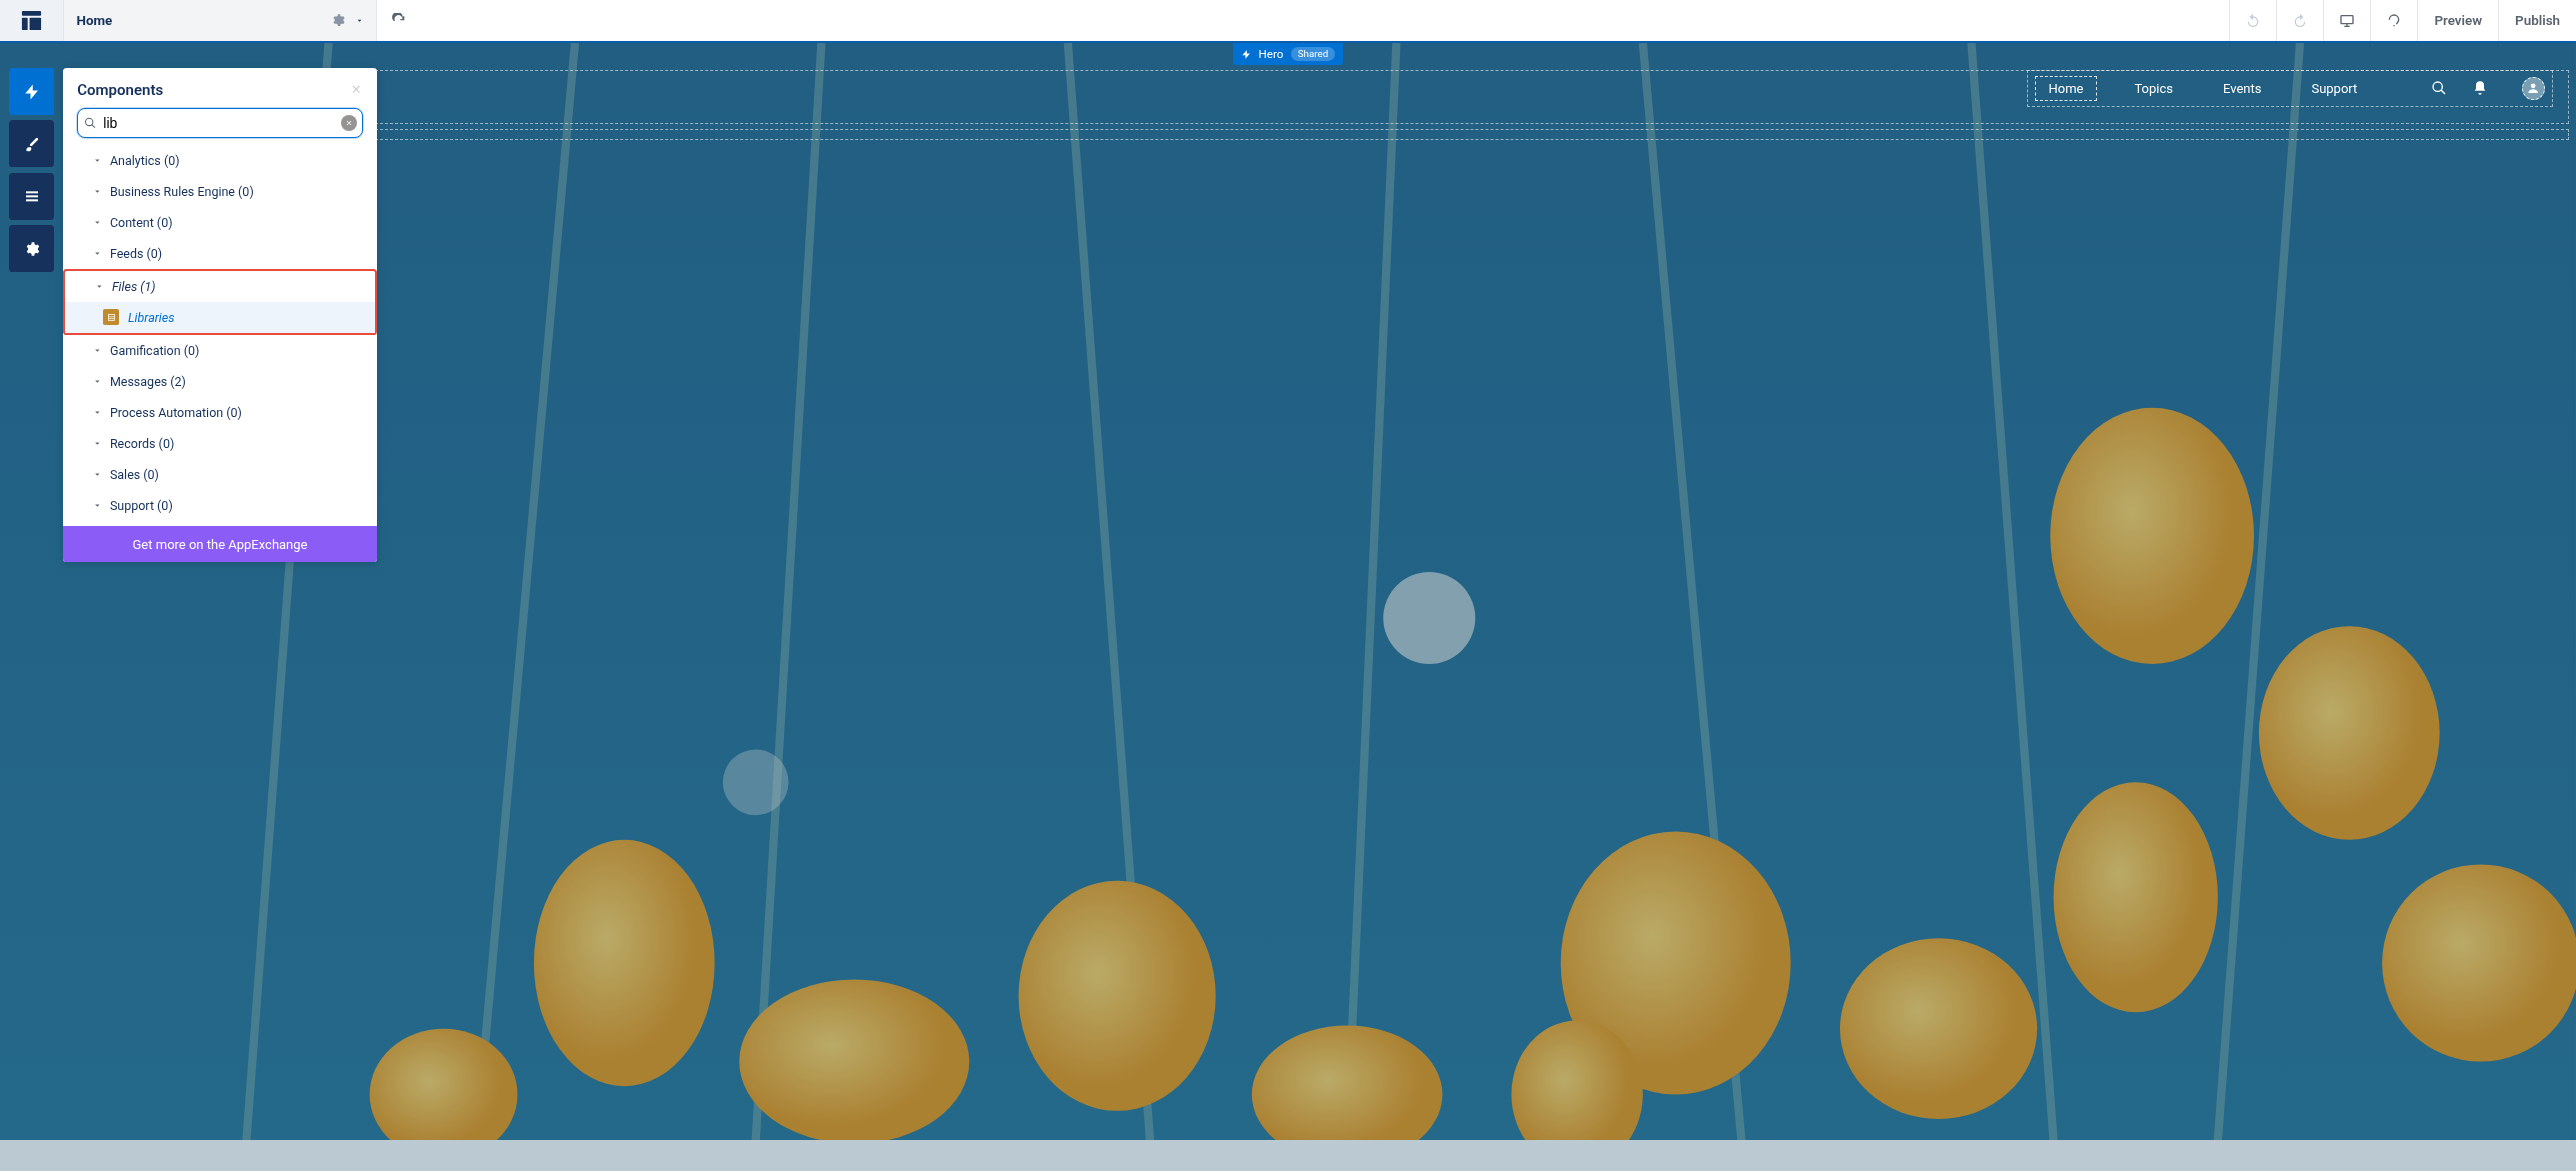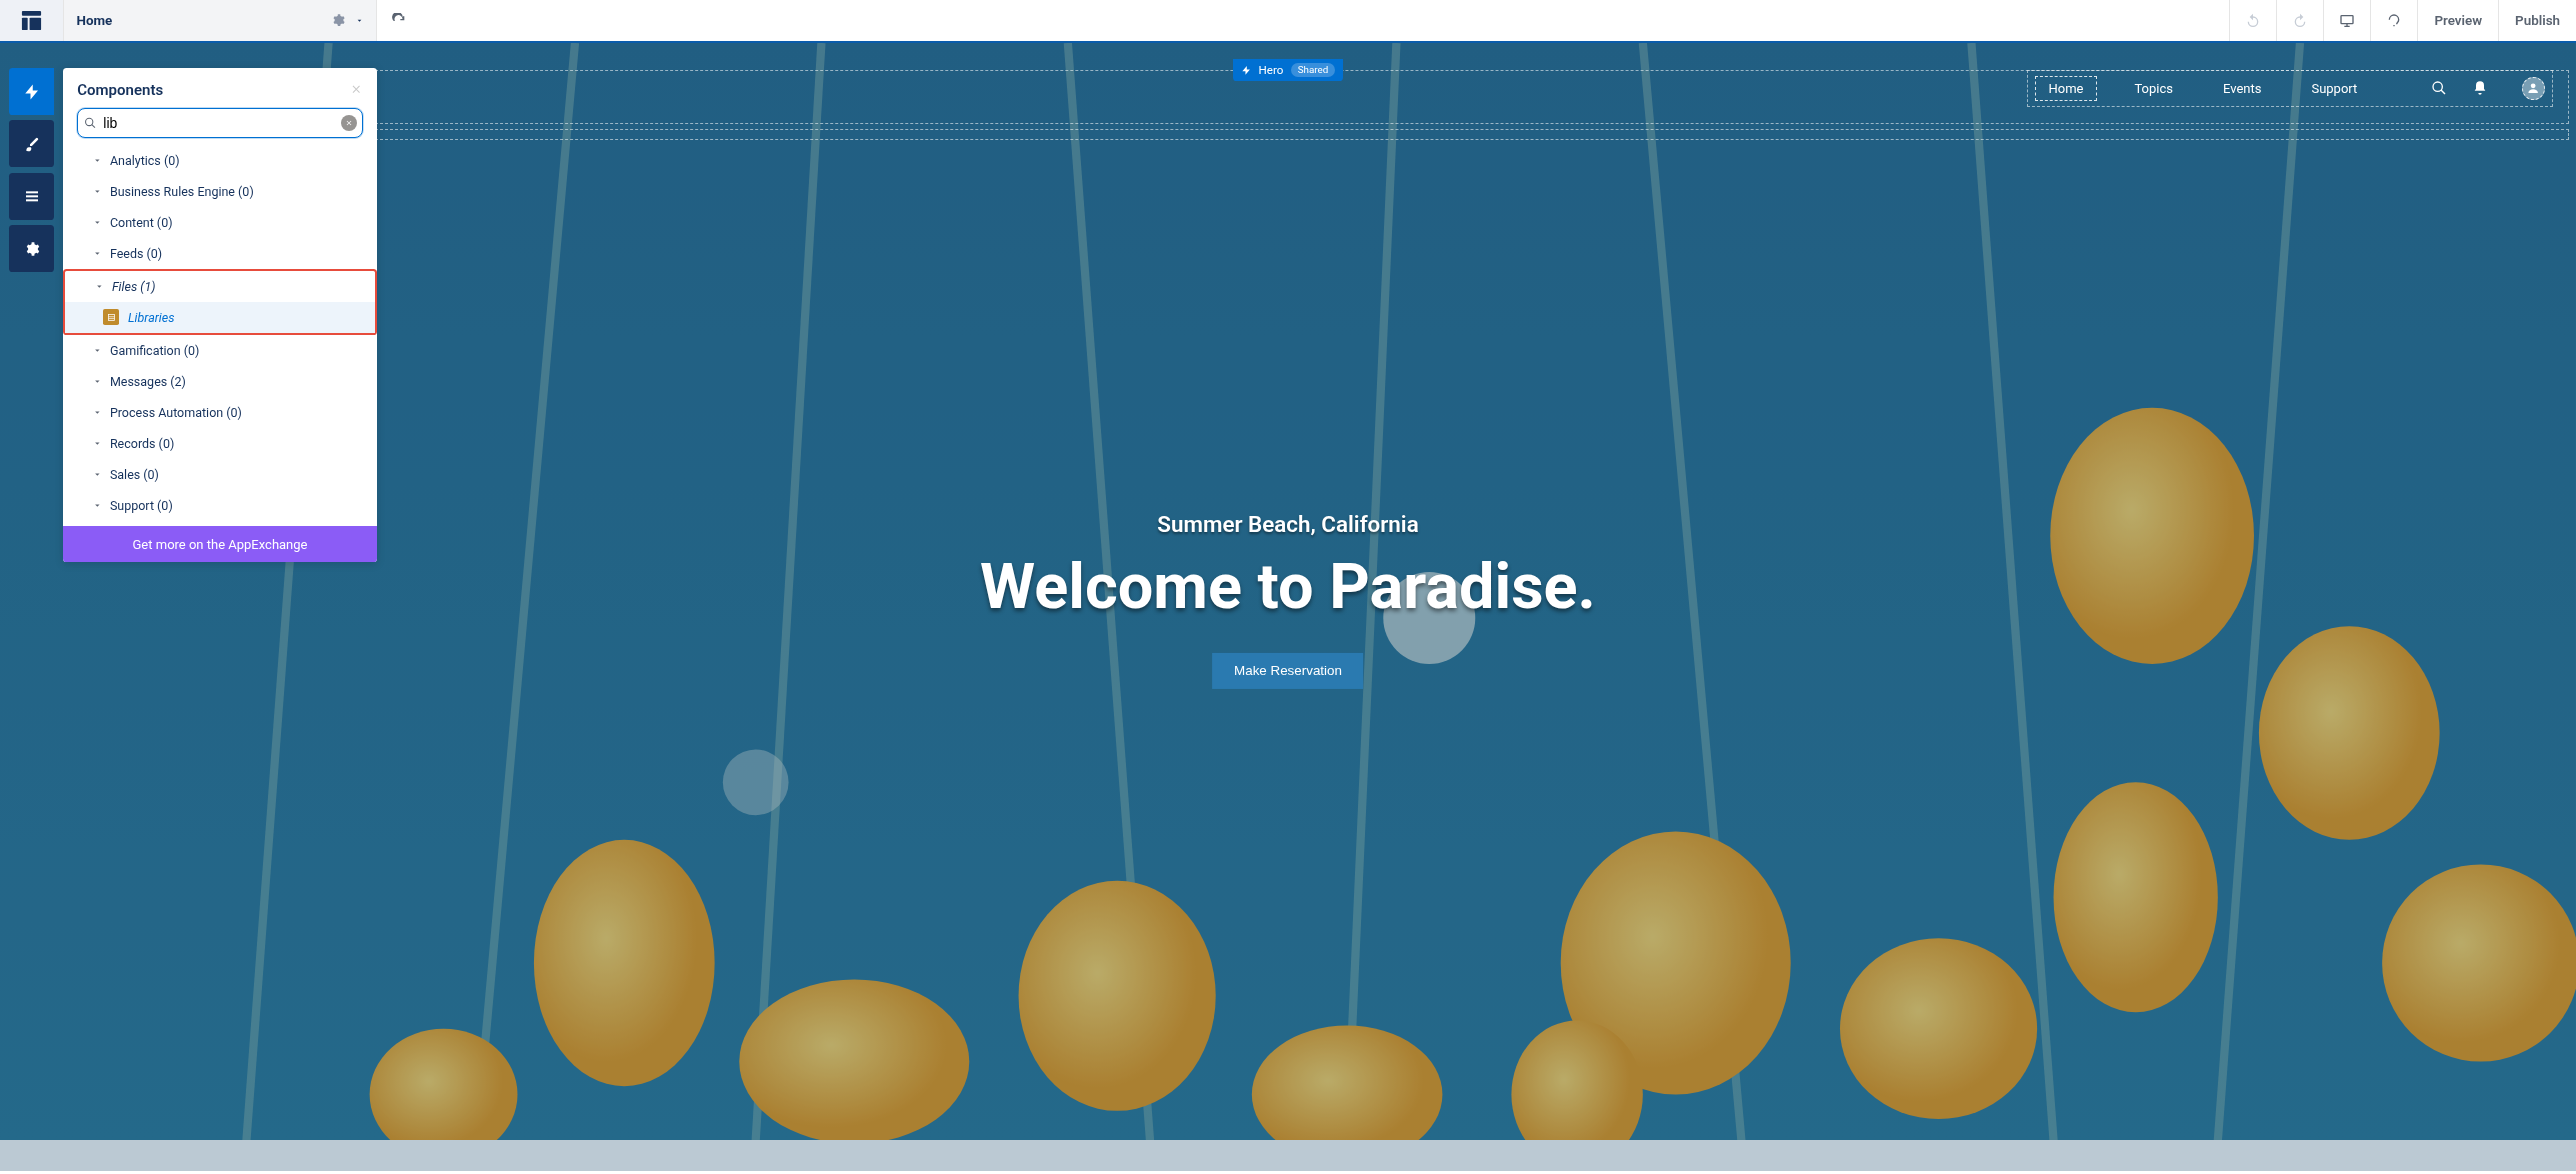--- a/index.html
+++ b/index.html
@@ -10,21 +10,21 @@
 .tb-page-title { font-weight: 700; color: #16325c; font-size: 13.4px; flex: 1; }
 .tb-refresh { width: 43px; height: 100%; display: flex; align-items: center; justify-content: center; }
 .tb-spacer { flex: 1; }
 .tb-btn { height: 100%; padding: 0 16px; display: flex; align-items: center; justify-content: center; border-left: 0.9px solid #e5e5e5; color: #5a6370; font-weight: 600; font-size: 13.4px; cursor: pointer; }
 .tb-icon-btn { width: 47px; padding: 0; }
 .tb-icon { width: 16px; height: 16px; }
 .main { position: relative; height: calc(100vh - 46px); }
 .canvas { position: absolute; inset: 0; overflow: hidden; }
 .hero-bg { position: absolute; inset: 0; }
 .hero-overlay { position: absolute; inset: 0; background: rgba(12,60,98,0.28); }
-.hero-content { position: absolute; top: 0; left: 0; right: 0; bottom: 0; display: flex; flex-direction: column; align-items: center; margin-top: 16px; }
+.hero-content { position: absolute; top: 0; left: 0; right: 0; bottom: 0; display: flex; flex-direction: column; align-items: center; }
 .comp-badge { margin-top: 0; background: #0070d2; color: #fff; display: flex; align-items: center; border-radius: 0 0 3.6px 3.6px; font-size: 11.6px; padding: 3.6px 7.2px; gap: 7.2px; }
 .comp-badge-pill { background: rgba(255,255,255,0.22); padding: 1.8px 7.2px; border-radius: 9px; font-size: 9.8px; }
 .canvas-nav { position: absolute; top: 27px; right: 23px; display: flex; align-items: center; gap: 25px; border: 0.9px dashed rgba(255,255,255,0.55); padding: 5.4px 7.2px; }
 .canvas-nav-item { color: #fff; font-size: 13px; padding: 3.6px 12.5px; cursor: pointer; }
 .canvas-nav-item.active { border: 0.9px dashed rgba(255,255,255,0.85); }
 .canvas-nav-avatar { width: 23px; height: 23px; border-radius: 50%; background: rgba(255,255,255,0.4); display: flex; align-items: center; justify-content: center; margin-left: 9px; border: 0.9px dashed rgba(255,255,255,0.85); padding: 1.8px; }
 .hero-heading-area { position: absolute; top: 50%; left: 50%; transform: translate(-50%, -54%); text-align: center; color: #fff; }
 .hero-subtitle { font-size: 22.4px; font-weight: 600; text-shadow: 0 1.8px 2.7px rgba(0,0,0,0.45); }
 .hero-title { font-size: 63px; font-weight: 700; text-shadow: 0 2.7px 4.5px rgba(0,0,0,0.45); margin-top: 12.5px; }
 .hero-button { margin-top: 30px; display: inline-block; background: #2a7ab0; color: #fff; padding: 10.7px 21.5px; font-size: 13.4px; border: none; cursor: pointer; }
@@ -175,25 +175,20 @@
           <path d="M12 2a6 6 0 00-6 6v5l-2 3h16l-2-3V8a6 6 0 00-6-6zm0 20a2.5 2.5 0 002.5-2.5h-5A2.5 2.5 0 0012 22z"></path>
         </svg>
       <span class="canvas-nav-avatar">
         <svg width="14.3" height="14.3" viewBox="0 0 24 24" fill="#fff">
             <circle cx="12" cy="8" r="4"></circle>
             <path d="M4 20c0-4 4-6 8-6s8 2 8 6"></path>
           </svg>
       </span>
     </div>
 
-    <div class="hero-heading-area">
-      <div class="hero-subtitle">Summer Beach, California</div>
-      <div class="hero-title">Welcome to Paradise.</div>
-      <button class="hero-button">Make Reservation</button>
-    </div>
   </div>
 
   <div class="leftrail">
     <div class="leftrail-btn active">
       <svg width="18" height="18" viewBox="0 0 24 24" fill="#fff">
           <path d="M13 2L3 14h7v8l10-12h-7z"></path>
         </svg>
     </div>
     <div class="leftrail-btn dark">
       <svg width="16" height="16" viewBox="0 0 24 24" fill="#fff">

